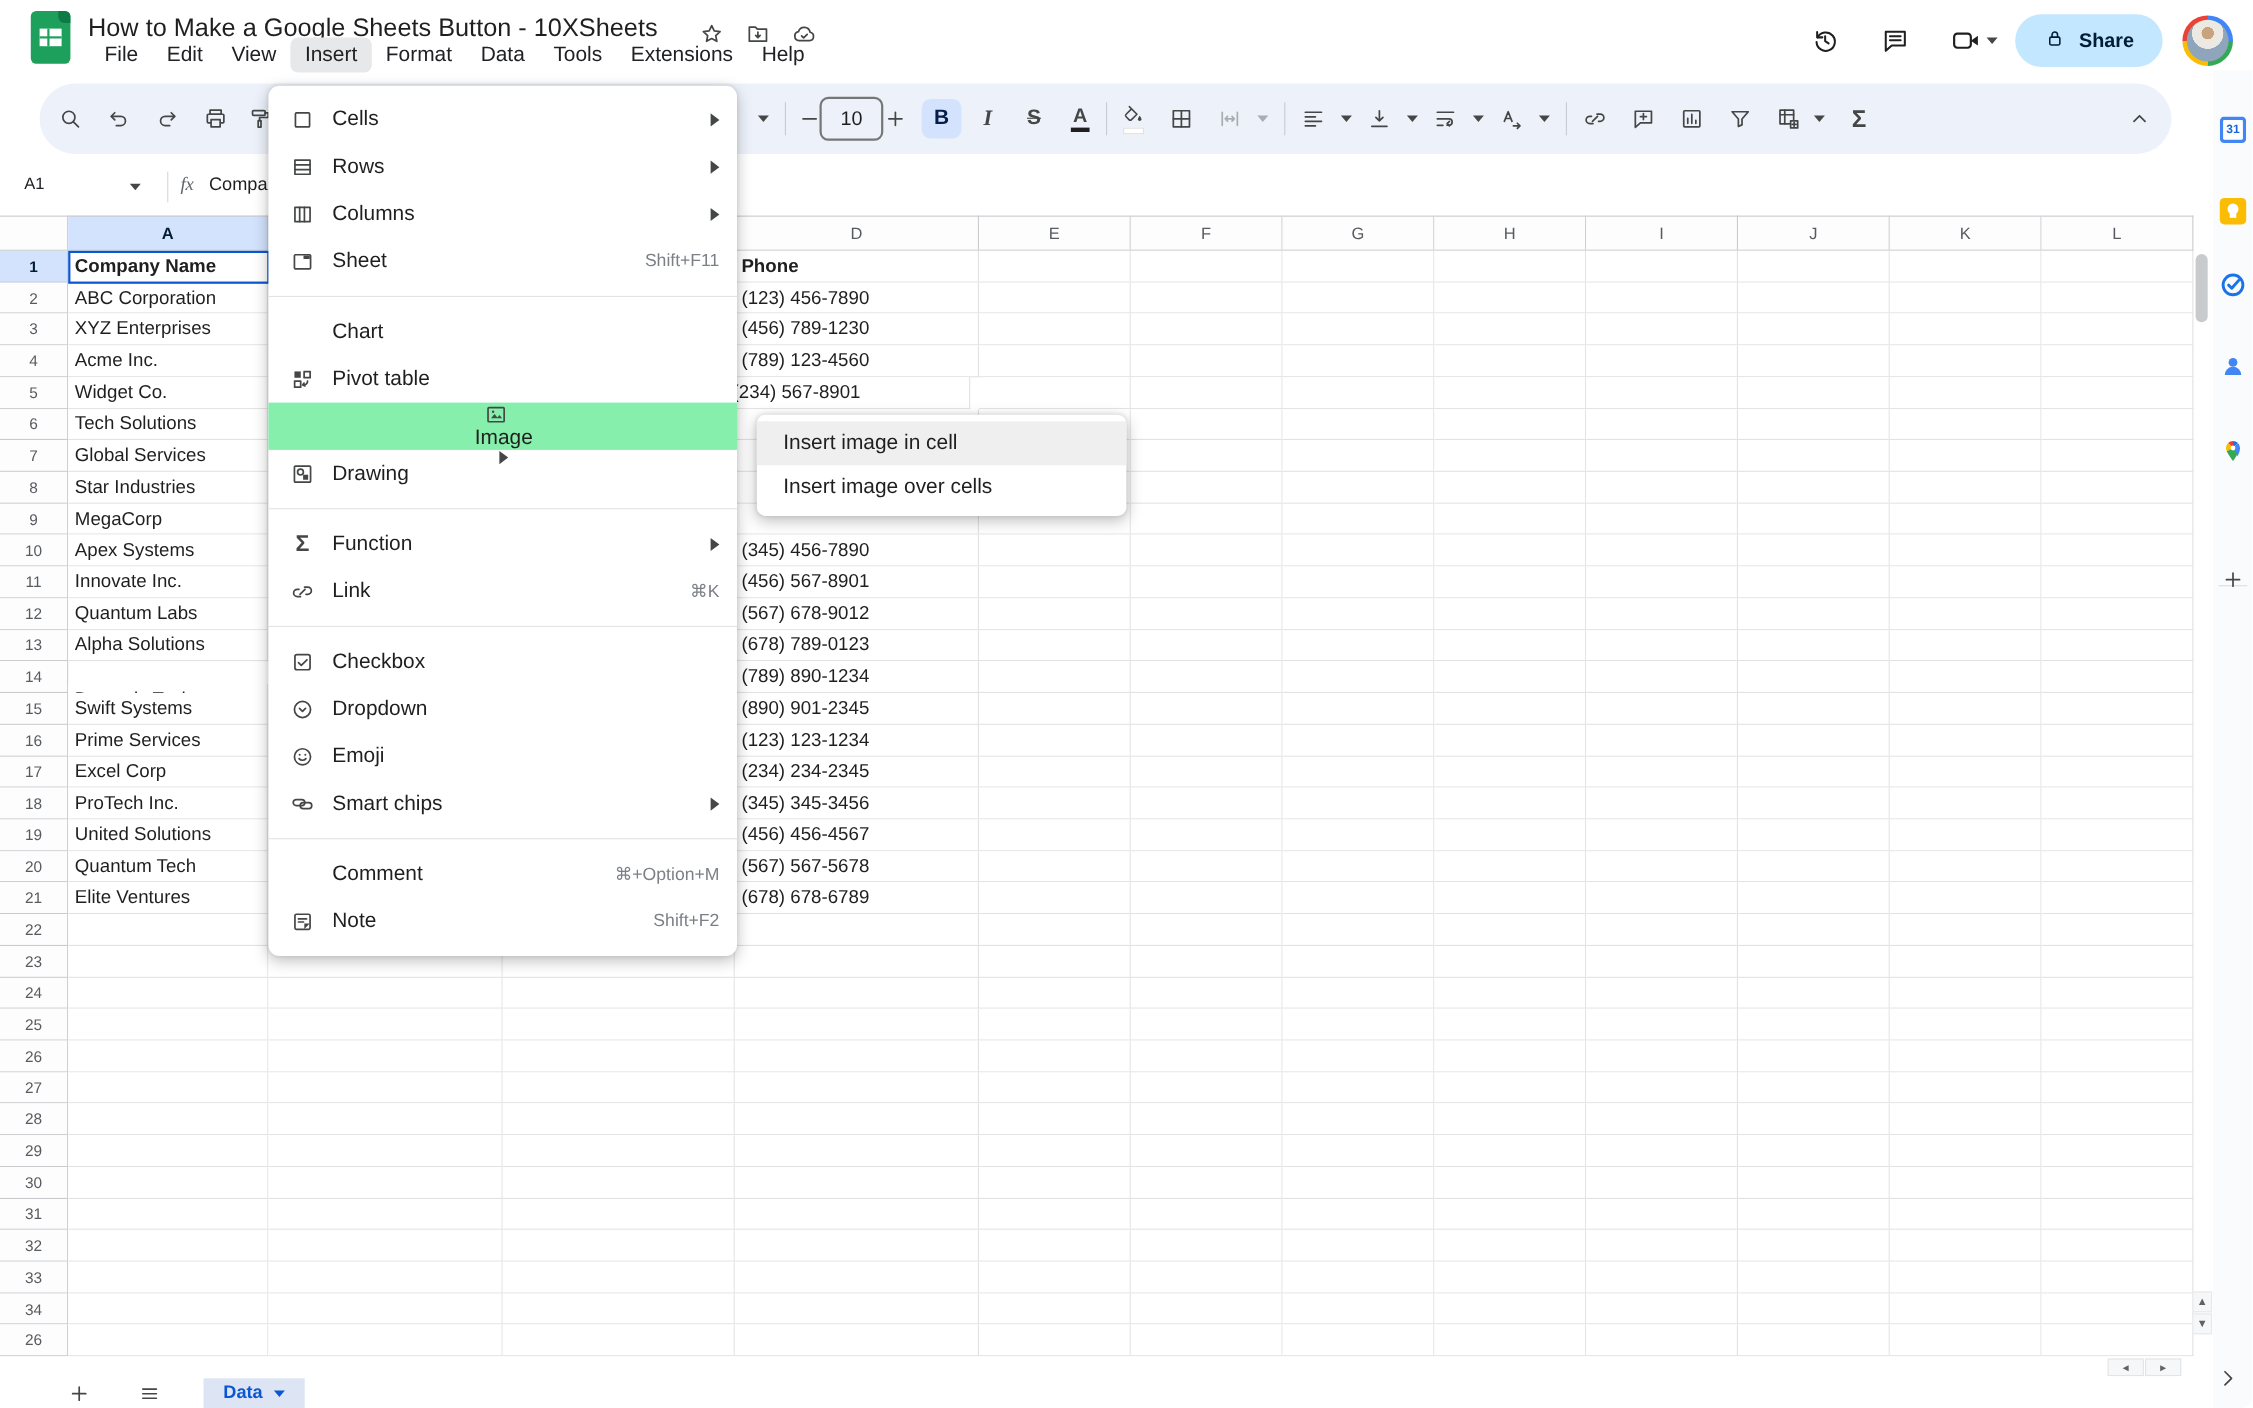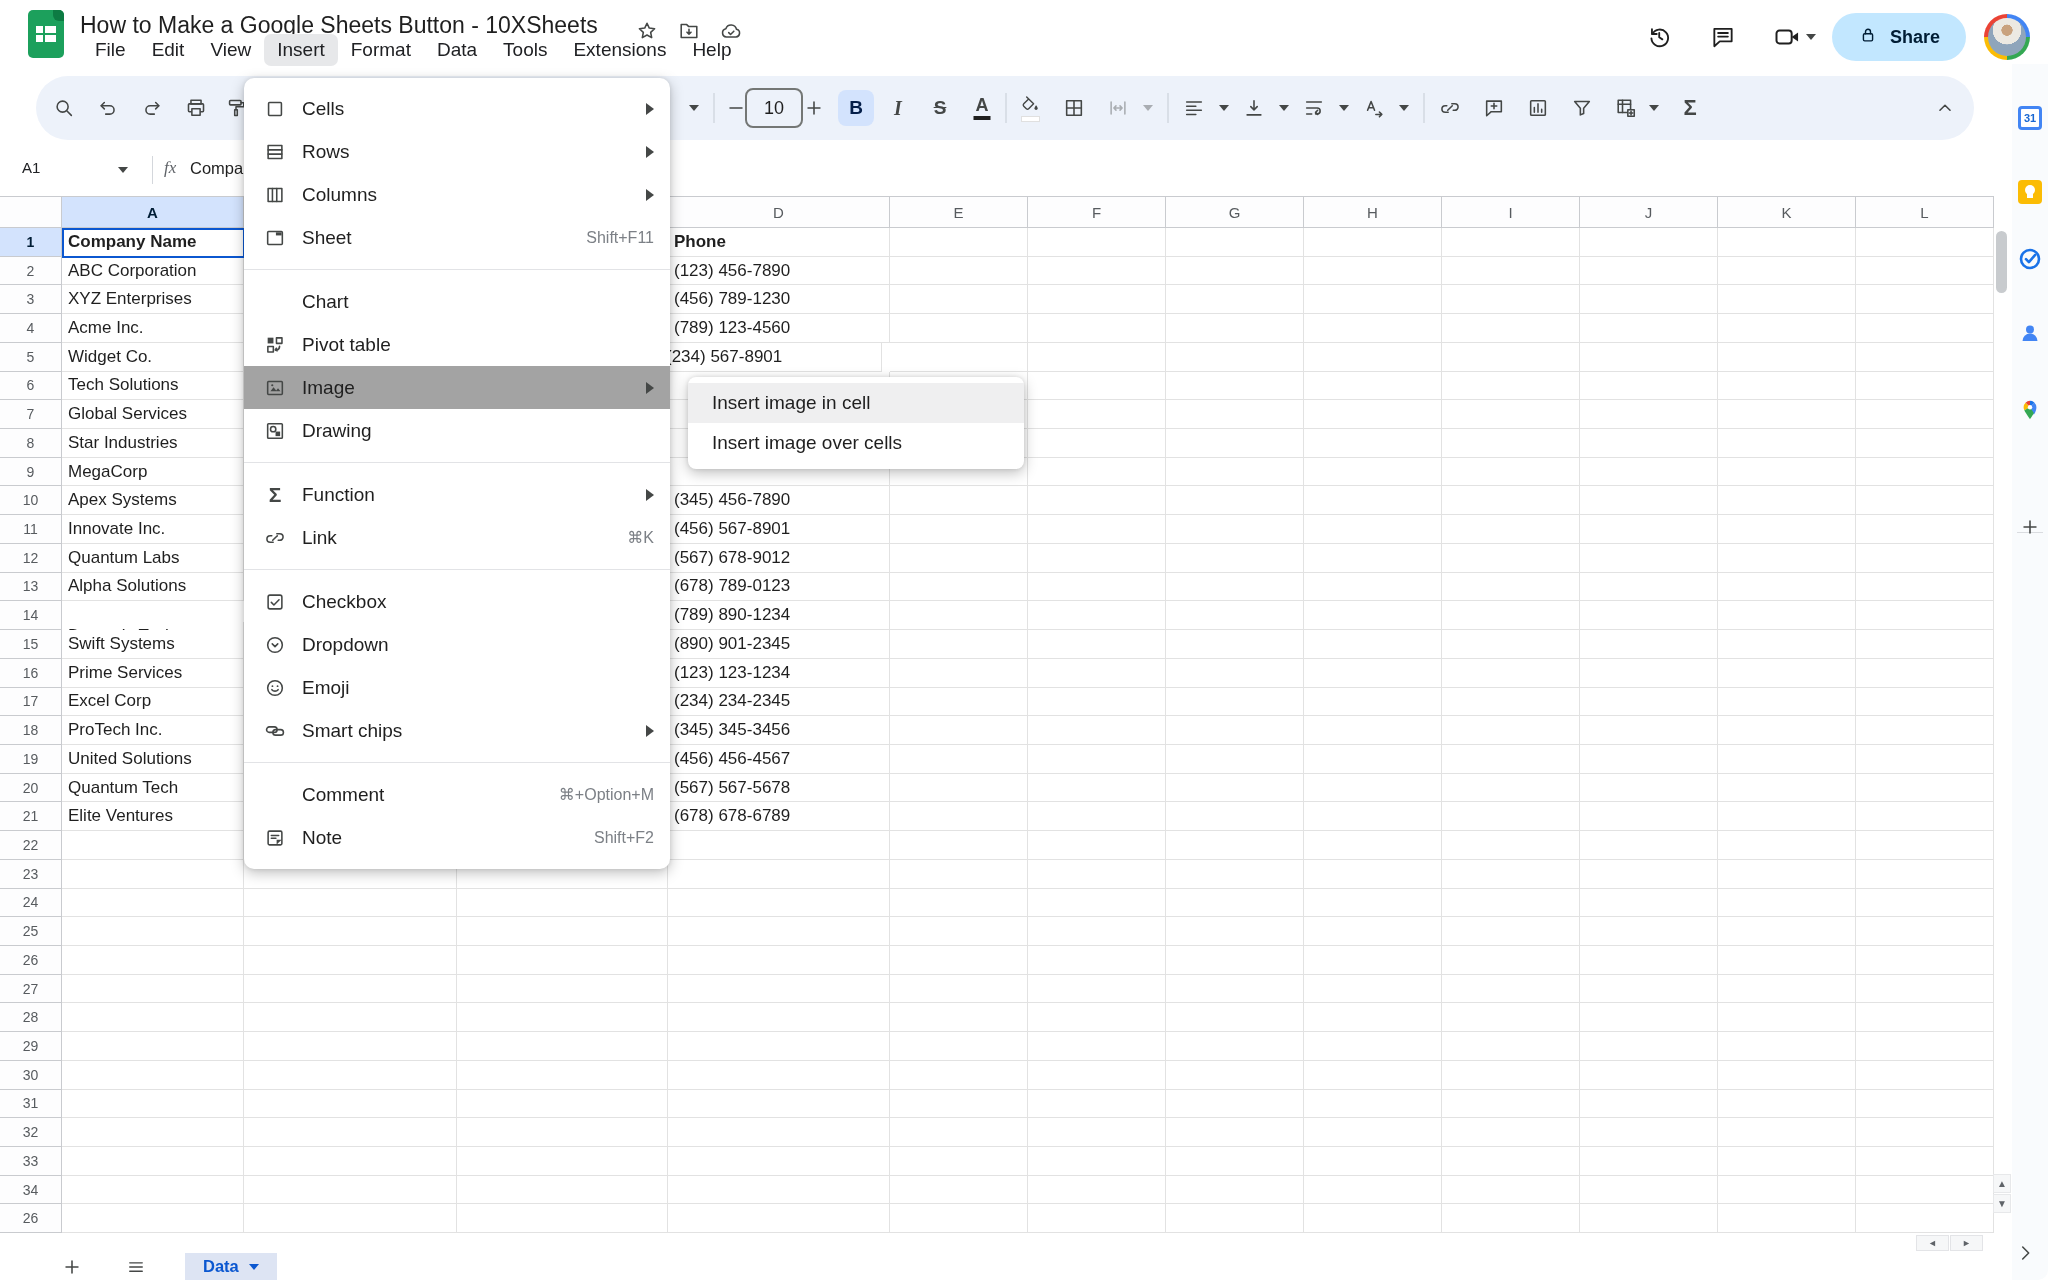--- a/index.html
+++ b/index.html
@@ -78,21 +78,21 @@
   .gicon-cal{width:24px;height:24px;background:#fff;border-radius:4px;box-shadow:inset 0 0 0 3px #4285f4;
      display:flex;align-items:center;justify-content:center;font-size:11px;font-weight:700;color:#1967d2;}
   .gicon-keep{width:24px;height:24px;background:#fbbc04;border-radius:4px;position:relative;}
   .gicon-keep::after{content:"";position:absolute;left:7px;top:5px;width:10px;height:10px;border-radius:50%;background:#fff;}
   .gicon-keep::before{content:"";position:absolute;left:9px;top:14px;width:6px;height:4px;background:#fff;z-index:1;}
   #sp-chevron{position:absolute;left:2010px;top:1238px;width:30px;height:30px;display:flex;align-items:center;justify-content:center;color:#444746;}
   
   #insert-menu{position:absolute;left:244px;top:78px;width:426px;background:#fff;border-radius:10px;
      box-shadow:0 4px 14px rgba(0,0,0,.25),0 0 4px rgba(0,0,0,.10);padding:9px 0 10px;z-index:40;}
   .mi{height:43px;display:flex;align-items:center;padding:0 16px 0 18px;}
-  .mi.active{background:#a3a3a3;}
+  .mi.active{background:#86efac;flex-direction:column;}
   .mi .ic{width:26px;display:flex;justify-content:center;margin-right:14px;color:#444746;}
   .mi .lbl{flex:1;font-size:19px;color:#1f1f1f;}
   .mi .sc{font-size:16px;color:#7c8086;}
   .mi .arr{width:0;height:0;border-top:6px solid transparent;border-bottom:6px solid transparent;border-left:8px solid #444746;}
   .mi .sigma{font-size:21px;font-weight:600;color:#444746;}
   .mdiv{height:1px;background:#e2e3e6;margin:10px 0;}
   #img-submenu{position:absolute;left:688px;top:377px;width:336px;background:#fff;border-radius:8px;
      box-shadow:0 4px 14px rgba(0,0,0,.25),0 0 4px rgba(0,0,0,.10);padding:6px 0;z-index:41;}
   .smi{height:40px;display:flex;align-items:center;padding:0 24px;font-size:19px;color:#1f1f1f;}
   .smi.active{background:#efeff0;}

